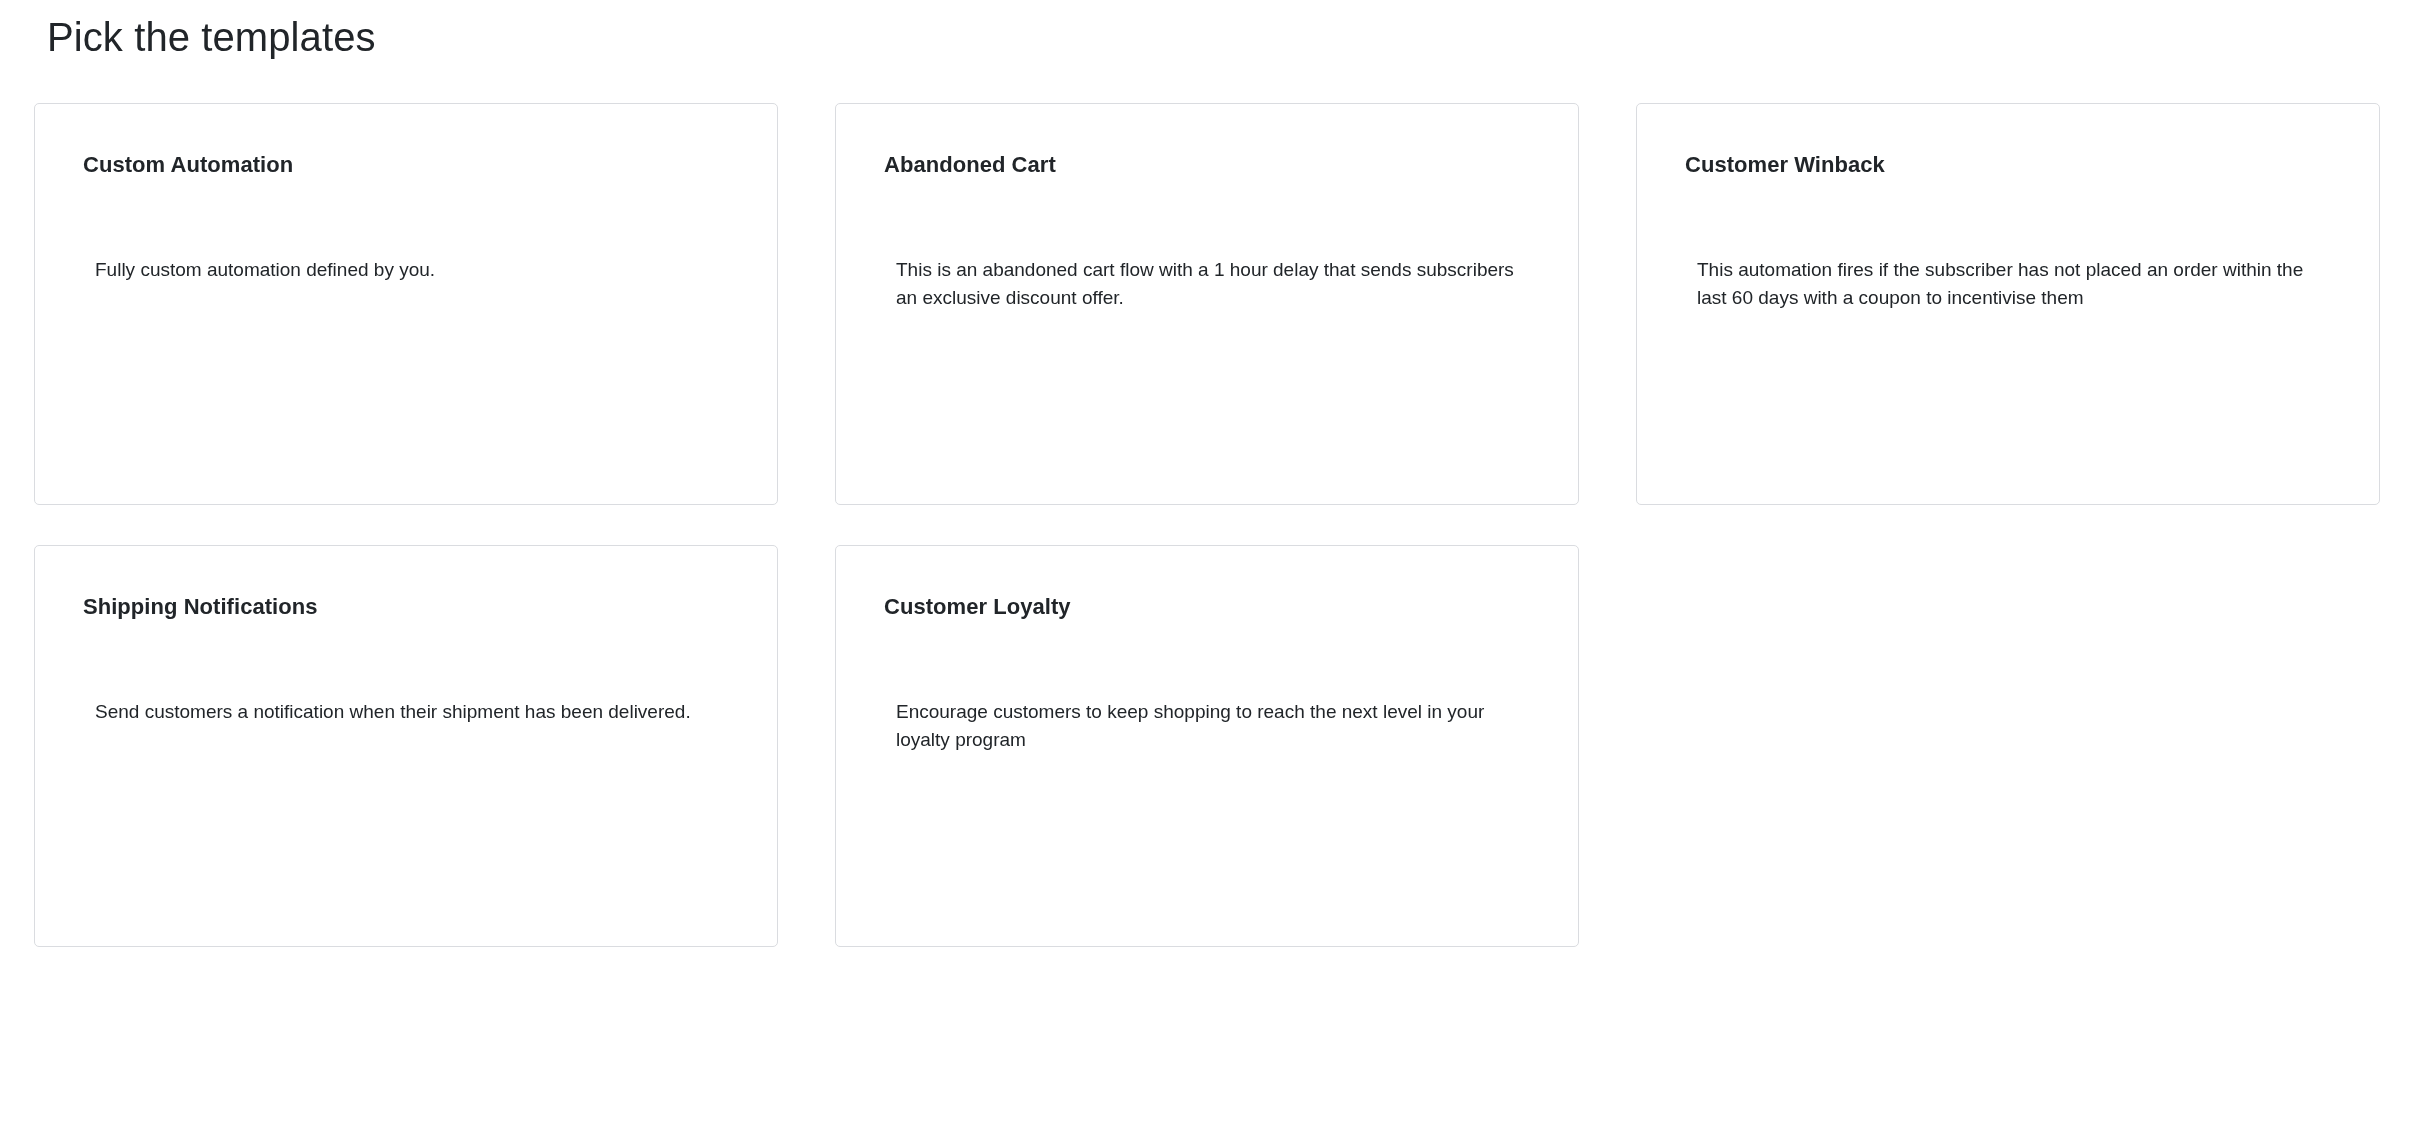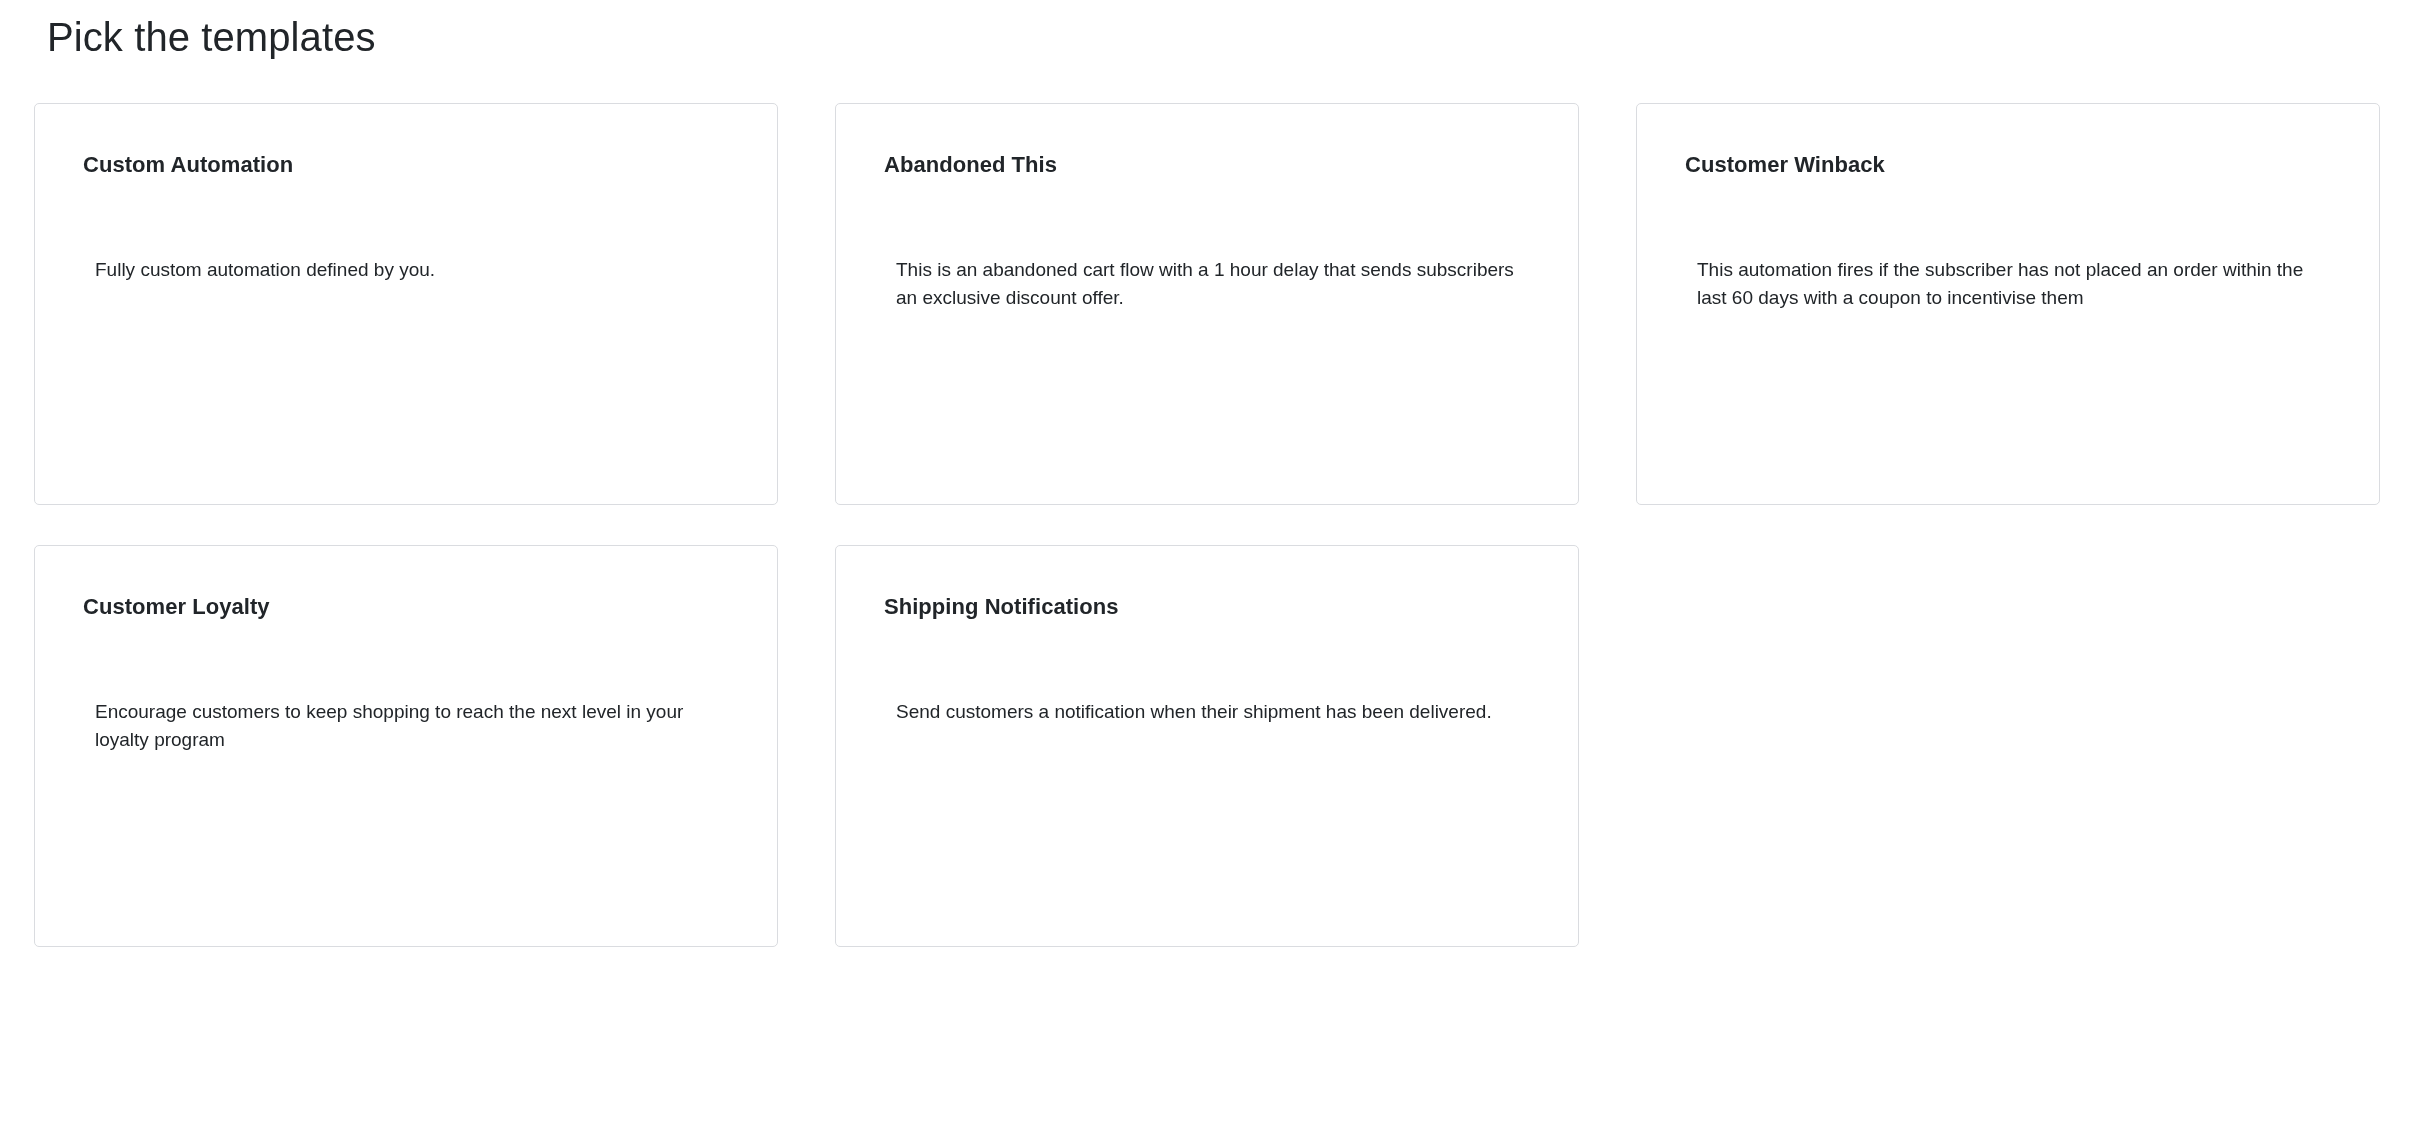--- a/index.html
+++ b/index.html
@@ -75,33 +75,33 @@
   <div class="page-title">Pick the templates</div>
 
   <div class="template-grid">
 
     <div class="template-card">
       <div class="card-title">Custom Automation</div>
       <div class="card-desc">Fully custom automation defined by you.</div>
     </div>
 
     <div class="template-card">
-      <div class="card-title">Abandoned This</div>
+      <div class="card-title">Abandoned Cart</div>
       <div class="card-desc">This is an abandoned cart flow with a 1 hour delay that sends subscribers an exclusive discount offer.</div>
     </div>
 
     <div class="template-card">
       <div class="card-title">Customer Winback</div>
       <div class="card-desc">This automation fires if the subscriber has not placed an order within the last 60 days with a coupon to incentivise them</div>
     </div>
 
     <div class="template-card">
-      <div class="card-title">Customer Loyalty</div>
-      <div class="card-desc">Encourage customers to keep shopping to reach the next level in your loyalty program</div>
+      <div class="card-title">Shipping Notifications</div>
+      <div class="card-desc">Send customers a notification when their shipment has been delivered.</div>
     </div>
 
     <div class="template-card">
-      <div class="card-title">Shipping Notifications</div>
-      <div class="card-desc">Send customers a notification when their shipment has been delivered.</div>
+      <div class="card-title">Customer Loyalty</div>
+      <div class="card-desc">Encourage customers to keep shopping to reach the next level in your loyalty program</div>
     </div>
 
   </div>
 </div>
 
 </body></html>

